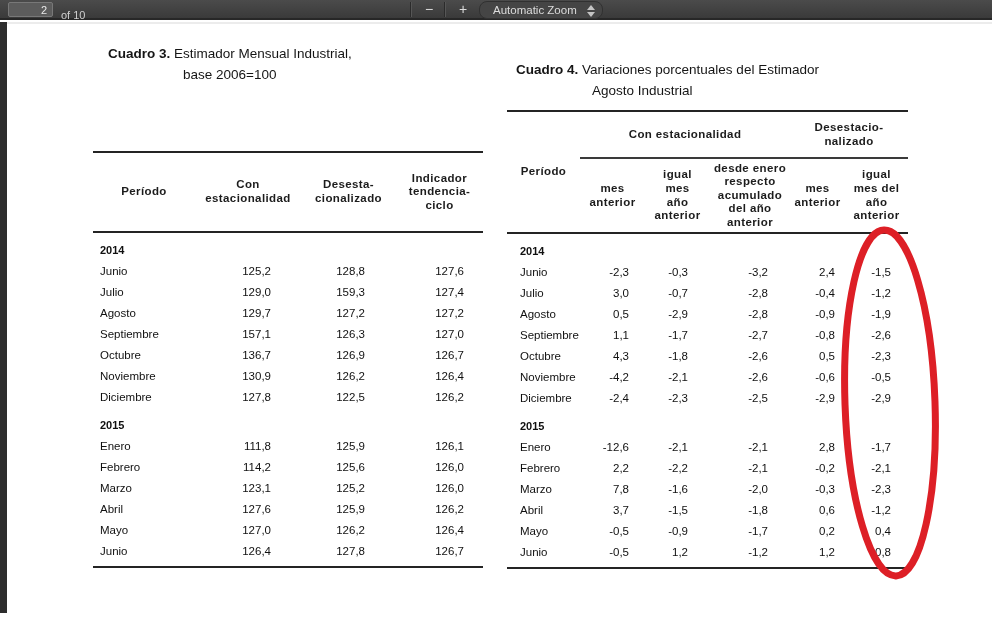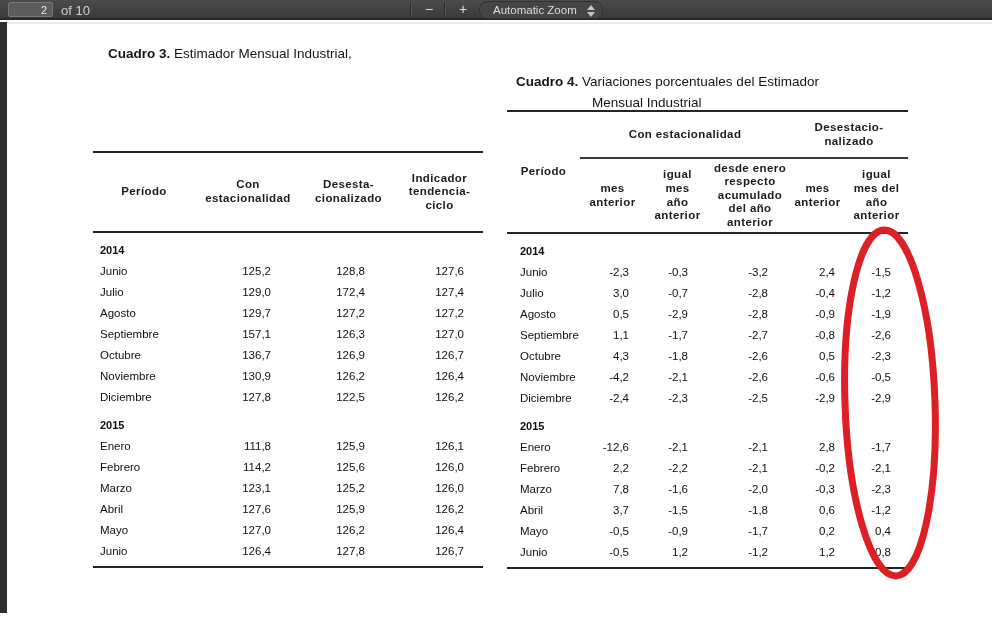--- a/index.html
+++ b/index.html
@@ -19,22 +19,22 @@
     border-bottom:2px solid #272727;
     z-index:10;
   }
   .page-input {
     position:absolute; left:8px; top:2px; width:45px; height:15px;
     background:#5c5c5c; border:1px solid #787878; border-radius:2px;
     color:#e9e9e9; font-size:11px; font-family:"Liberation Sans",sans-serif;
     text-align:right; padding-right:5px; outline:none;
   }
   .of-label {
-    position:absolute; left:61px; top:3px;
-    color:#cfcfcf; font-size:13px;
+    position:absolute; left:61px; top:9px;
+    color:#cfcfcf; font-size:11px;
   }
   .tb-btn {
     position:absolute; top:1px; width:26px; height:17px;
     color:#dcdcdc; font-size:14px; line-height:16px; text-align:center;
     cursor:default; user-select:none;
   }
   .tb-sep {
     position:absolute; top:2px; width:1px; height:15px; background:#2b2b2b;
     box-shadow:1px 0 0 #565656;
   }
@@ -66,21 +66,21 @@
   .content-top-line {
     position:absolute; left:7px; top:22px; width:985px; height:2px;
     background:#ececec;
   }
 
   
   .doc-title { position:absolute; font-size:13.5px; line-height:1.55; color:#151515; }
   .doc-title .t-line2 { display:block; }
   .title-c3 { left:108px; top:44px; }
   .title-c3 .t-line2 { margin-left:75px; }
-  .title-c4 { left:516px; top:72px; }
+  .title-c4 { left:516px; top:60px; }
   .title-c4 .t-line2 { margin-left:76px; }
 
   
   .tbl-wrap { position:absolute; border-top:2px solid #242424; border-bottom:2px solid #242424; }
   table { border-collapse:collapse; table-layout:fixed; width:100%; }
   th {
     font-size:11.5px; font-weight:bold; color:#1c1c1c;
     text-align:center; vertical-align:middle;
     white-space:pre-line; line-height:1.18; letter-spacing:0.4px;
   }
@@ -137,26 +137,27 @@
 </div>
 
 <div class="left-strip"></div>
 <div class="content-top-line"></div>
 
 <div>
 
   <div class="doc-title title-c3">
     <b>Cuadro 3.</b>
     <span>Estimador Mensual Industrial,</span>
+    <span class="t-line2">base 2006=100</span>
   </div>
 
   <div class="doc-title title-c4">
     <b>Cuadro 4.</b>
     <span>Variaciones porcentuales del Estimador</span>
-    <span class="t-line2">Mensual Industrial</span>
+    <span class="t-line2">Agosto Industrial</span>
   </div>
 
   <div class="tbl-wrap c3">
     <table>
       <colgroup>
         <col style="width:102px">
           <col style="width:106px">
           <col style="width:95px">
           <col style="width:87px">
       </colgroup>
@@ -178,21 +179,21 @@
           </tr>
           <tr>
             <td>Junio</td>
             <td>125,2</td>
             <td>128,8</td>
             <td>127,6</td>
           </tr>
           <tr>
             <td>Julio</td>
             <td>129,0</td>
-            <td>172,4</td>
+            <td>159,3</td>
             <td>127,4</td>
           </tr>
           <tr>
             <td>Agosto</td>
             <td>129,7</td>
             <td>127,2</td>
             <td>127,2</td>
           </tr>
           <tr>
             <td>Septiembre</td>

